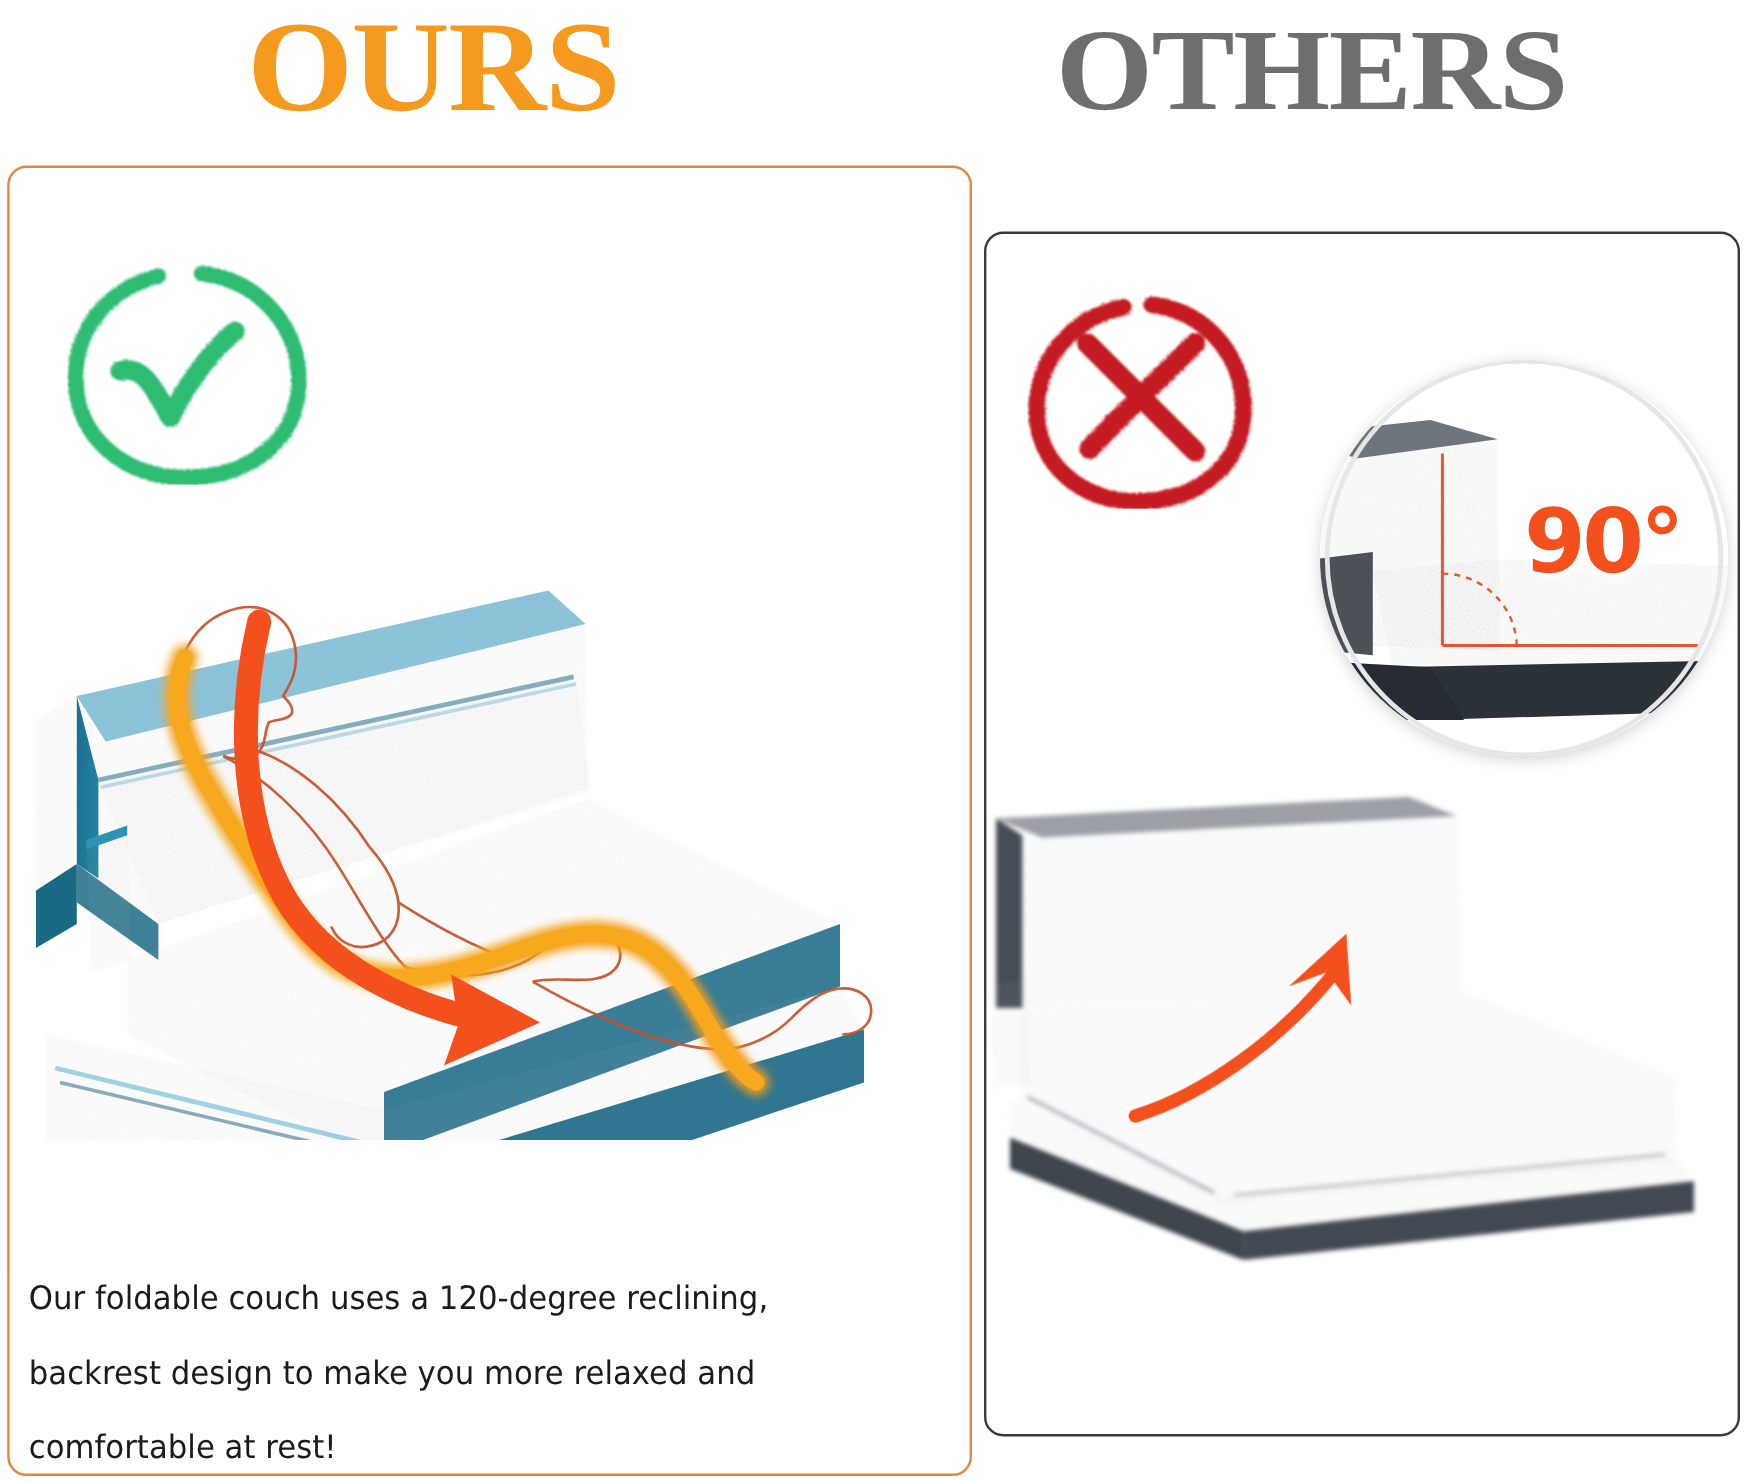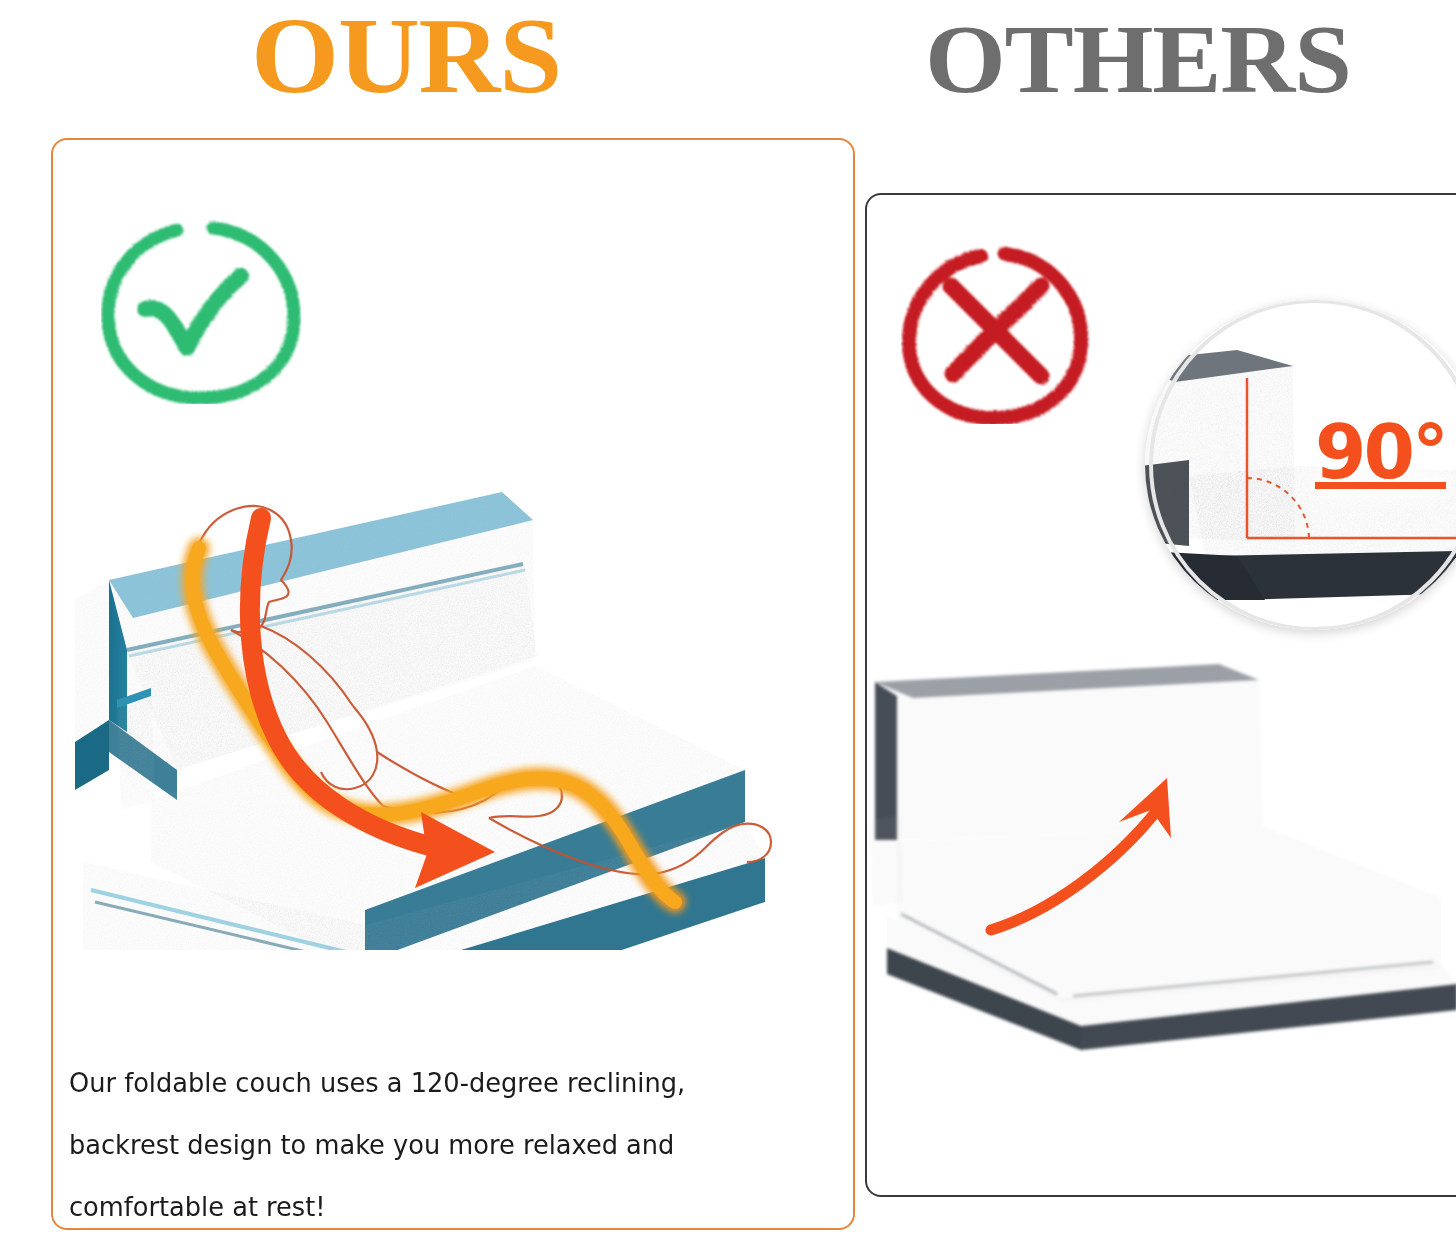--- a/index.html
+++ b/index.html
@@ -3,21 +3,21 @@
 <meta charset="utf-8">
 <style>
   html,body{margin:0;padding:0;}
   body{
     width:1456px;height:1236px;
     background:#ffffff;
     font-family:"Liberation Sans", sans-serif;
     overflow:hidden;
     position:relative;
   }
-  .stage{position:absolute;inset:0;margin-left:45px;}
+  .stage{position:absolute;inset:0;}
 
   
   .heading{
     position:absolute;
     font-family:"Liberation Serif", serif;
     font-weight:bold;
     letter-spacing:-1px;
     line-height:1;
     white-space:nowrap;
     transform-origin:left top;
@@ -66,21 +66,20 @@
   #angle-label{
     position:absolute;left:170px;top:115px;
     font-family:"DejaVu Sans", sans-serif;
     font-weight:bold;
     font-size:74px;
     color:#F4501E;
     letter-spacing:-3px;
     text-shadow:0 0 10px #fff,0 0 18px #fff,0 0 26px #fff,0 0 34px #fff;
     z-index:6;
     line-height:1;
-    text-decoration:underline;
   }
 
   
   #title-block{
     position:absolute;left:22px;top:972px;width:760px;
   }
   #feature-title{
     font-family:"Liberation Serif", serif;
     font-weight:bold;
     font-size:50px;

